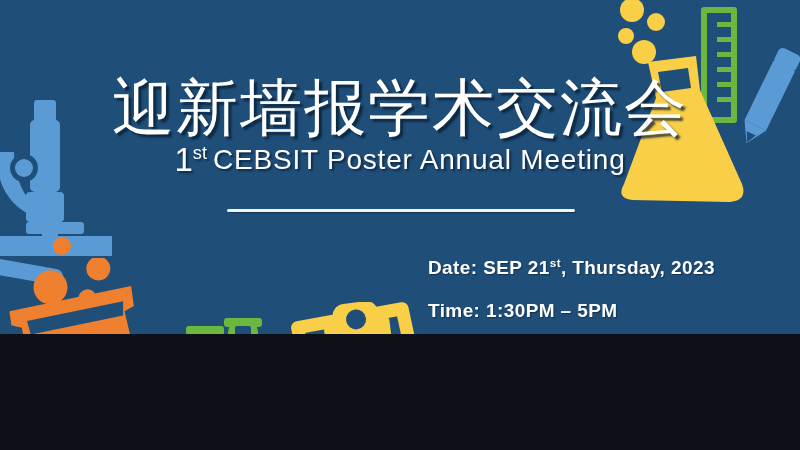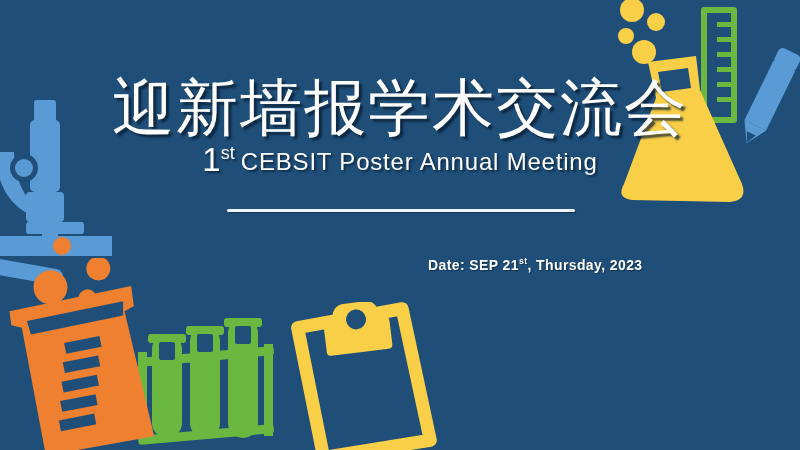--- a/index.html
+++ b/index.html
@@ -3,21 +3,21 @@
 <meta charset="utf-8">
 <style>
   html, body {
     margin: 0;
     padding: 0;
     background: #0d1117;
   }
   #poster {
     position: relative;
     width: 800px;
-    height: 450px;
+    height: 334px;
     overflow: hidden;
     background: #1f4e79;
     font-family: "Liberation Sans", sans-serif;
     user-select: none;
     text-decoration: underline;
   }
   .deco {
     position: absolute;
     pointer-events: none;
   }
@@ -54,21 +54,21 @@
     font-weight: 400;
     line-height: 1;
     letter-spacing: 0px;
   }
   #ordinal sup {
     font-size: 0.55em;
     vertical-align: super;
     line-height: 0;
   }
   #subtitle-text {
-    font-size: 24px;
+    font-size: 28px;
     line-height: 1;
     letter-spacing: 0.8px;
     padding-bottom: 2px;
   }
   #title-divider {
     position: absolute;
     left: 227px;
     top: 209px;
     width: 348px;
     height: 3px;
@@ -79,21 +79,21 @@
   }
   
   #details {
     position: absolute;
     left: 428px;
     top: 256px;
     z-index: 45;
     color: #ffffff;
   }
   .detail-line {
-    font-size: 14px;
+    font-size: 19px;
     font-weight: bold;
     letter-spacing: 0.4px;
     margin-bottom: 21px;
     white-space: nowrap;
     text-shadow: 1px 1px 1px rgba(8, 30, 50, 0.55);
   }
   .detail-line sup {
     font-size: 0.62em;
     vertical-align: super;
   }
@@ -233,15 +233,16 @@
     <div id="subtitle-row">
       <span id="ordinal"><span>1</span><sup>st</sup></span>
       <span id="subtitle-text">CEBSIT Poster Annual Meeting</span>
     </div>
   </div>
 
   <div id="title-divider"></div>
 
   <div id="details">
     <div class="detail-line"><span>Date:</span><span> SEP 21</span><sup>st</sup><span>, Thursday, 2023</span></div>
+    <div class="detail-line">Time: 1:30PM – 5PM</div>
   </div>
 
 </div>
 
 </body></html>

